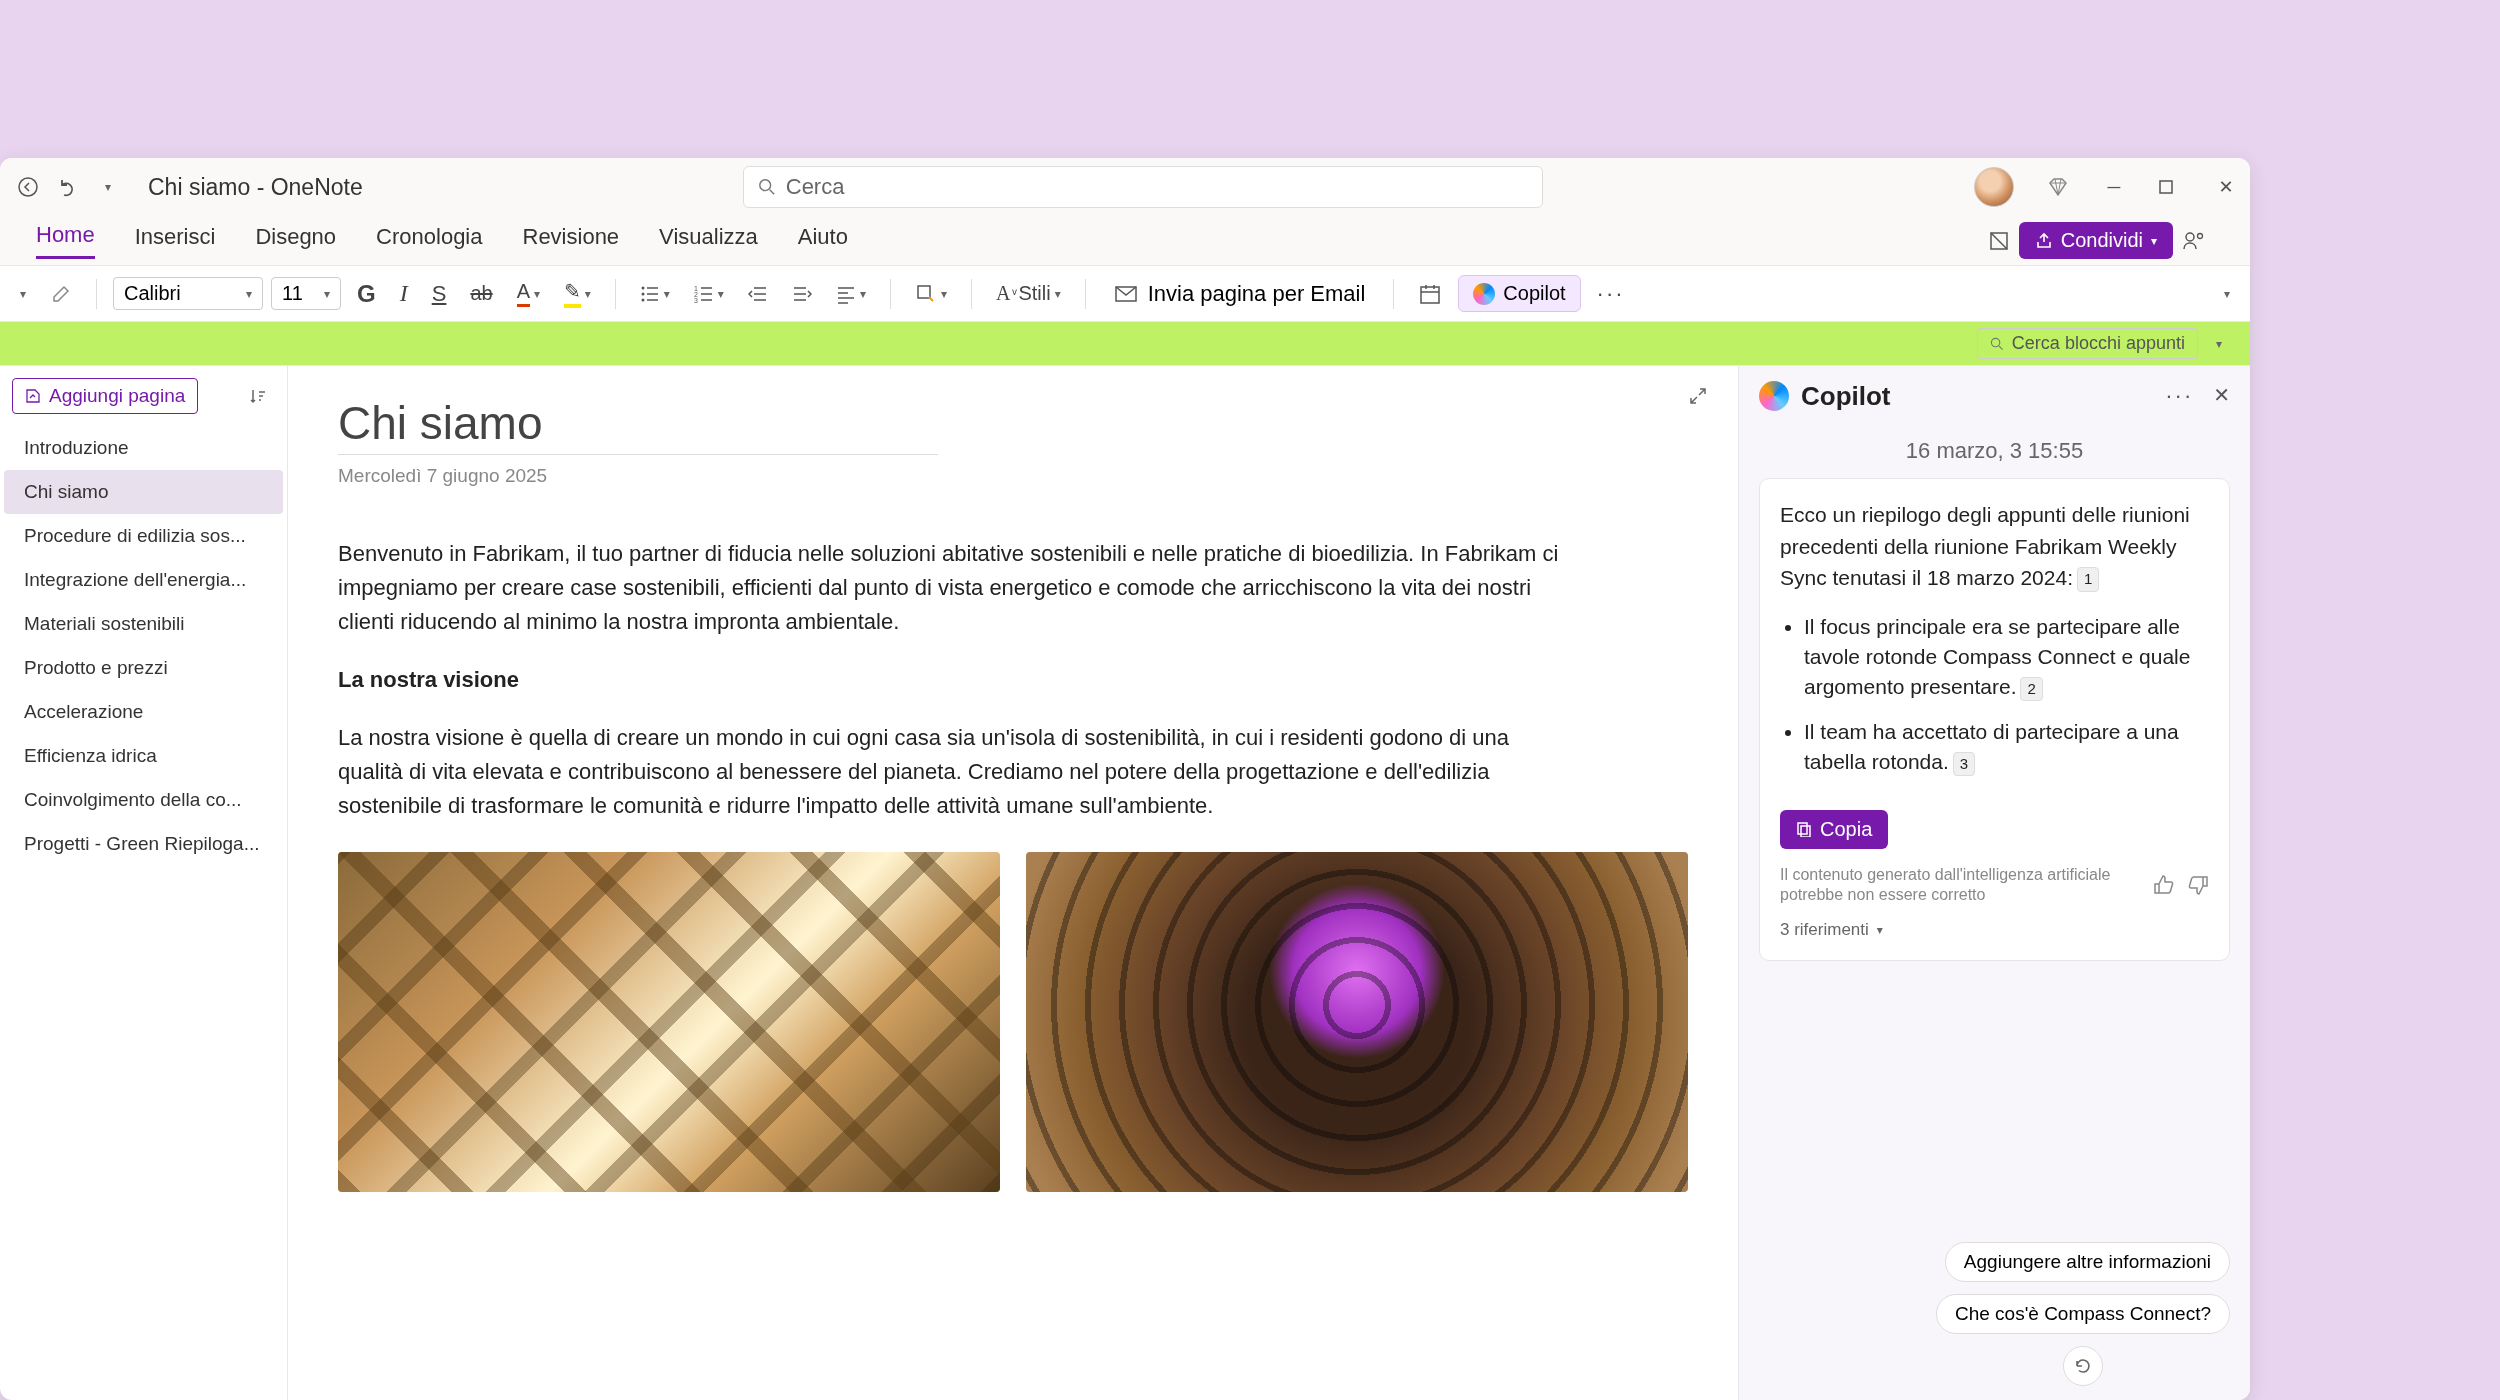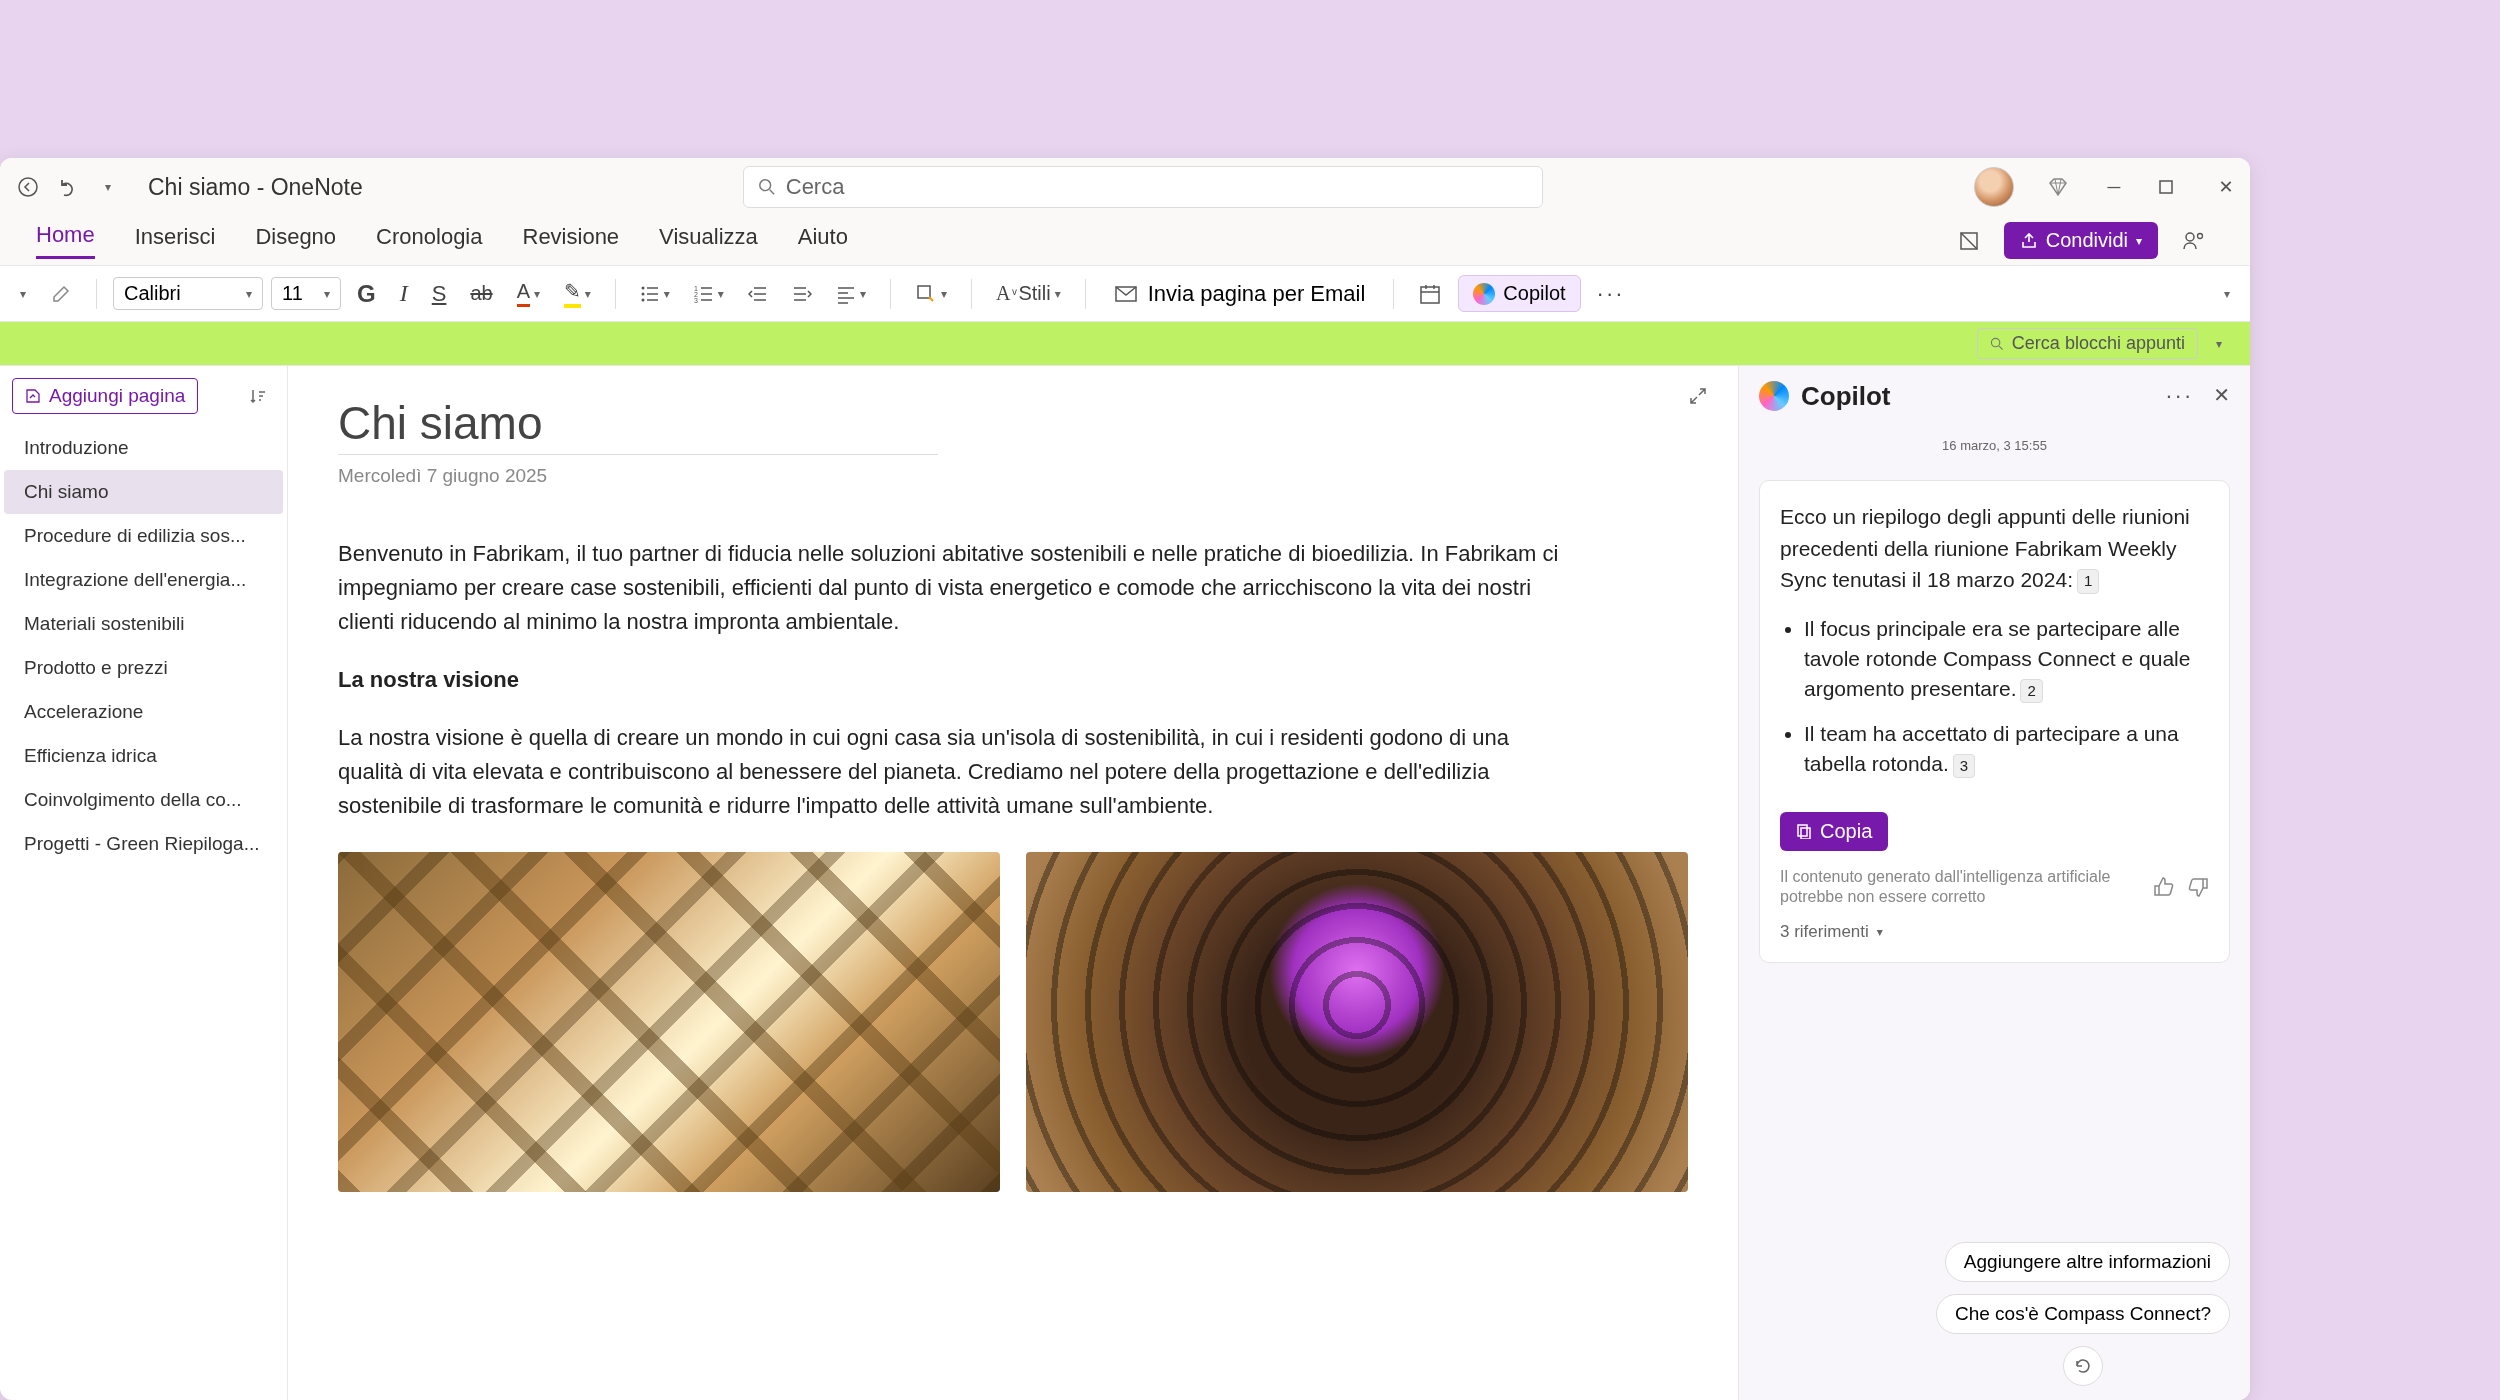--- a/index.html
+++ b/index.html
@@ -13,21 +13,21 @@
 .titlebar-title { margin-left: 24px; font-size: 23px; color: #333; }
 .search-box { margin-left: 380px; width: 800px; height: 42px; background: #fff; border: 1px solid #ddd; border-radius: 6px; display: flex; align-items: center; padding: 0 14px; gap: 10px; color: #666; }
 .titlebar-right { margin-left: auto; display: flex; align-items: center; gap: 32px; }
 .avatar { width: 40px; height: 40px; border-radius: 50%; background: radial-gradient(circle at 40% 35%, #f4d0b0 30%, #d09060 60%, #8a5030 100%); border: 1px solid #ccc; }
 .window-ctrl { color: #555; font-size: 18px; width: 24px; text-align: center; cursor: pointer; }
 
 
 .ribbon-tabs { height: 50px; display: flex; align-items: center; padding: 0 36px; gap: 40px; background: #faf9f8; border-bottom: 1px solid #e8e8e8; }
 .ribbon-tab { font-size: 22px; color: #333; cursor: pointer; padding-bottom: 8px; }
 .ribbon-tab.active { color: #7719aa; border-bottom: 3px solid #7719aa; font-weight: 500; }
-.ribbon-tabs-right { margin-left: auto; display: flex; align-items: center; gap: 16px; }
+.ribbon-tabs-right { margin-left: auto; display: flex; align-items: center; gap: 1px; }
 .share-btn { background: #7719aa; color: #fff; padding: 7px 16px; border-radius: 6px; display: flex; align-items: center; gap: 8px; font-size: 20px; cursor: pointer; }
 
 
 .toolbar { height: 56px; display: flex; align-items: center; padding: 0 12px; gap: 8px; background: #fff; border-bottom: 1px solid #e8e8e8; font-size: 20px; }
 .tb-sep { width: 1px; height: 30px; background: #ddd; margin: 0 8px; }
 .tb-select { border: 1px solid #ccc; border-radius: 4px; padding: 4px 10px; display: flex; align-items: center; gap: 12px; cursor: pointer; }
 .tb-btn { padding: 6px 8px; border-radius: 4px; cursor: pointer; color: #444; display: flex; align-items: center; gap: 4px; }
 .dd { font-size: 12px; color: #666; }
 .tb-btn.bold { font-weight: 800; font-size: 24px; }
 .tb-btn.italic { font-style: italic; font-family: serif; font-size: 24px; }
@@ -69,21 +69,21 @@
 .img2 { background: radial-gradient(circle at 50% 35%, #e070f0 0%, #a030c0 16%, transparent 22%), radial-gradient(circle at 50% 50%, #3a2418 30%, #6a4428 55%, #8a6030 75%, #aa8050 95%); position: relative; overflow: hidden; }
 .img2::before { content:''; position:absolute; inset:0; background: repeating-radial-gradient(circle at 50% 45%, transparent 0 28px, rgba(0,0,0,0.35) 28px 34px); }
 
 
 .copilot-panel { width: 512px; border-left: 1px solid #e8e8e8; background: #f8f6fa; display: flex; flex-direction: column; }
 .copilot-header { height: 60px; display: flex; align-items: center; padding: 0 20px; gap: 12px; }
 .copilot-logo { width: 30px; height: 30px; background: conic-gradient(from 45deg, #08f, #6cf, #f6c, #f90, #08f); border-radius: 50%; }
 .copilot-title { font-size: 26px; font-weight: 600; color: #222; }
 .copilot-header-right { margin-left: auto; display: flex; gap: 20px; color: #555; }
 .copilot-body { flex: 1; padding: 12px 20px; overflow: auto; }
-.timestamp { text-align: center; font-size: 13px; color: #666; margin-bottom: 27px; }
+.timestamp { text-align: center; font-size: 22px; color: #666; margin-bottom: 14px; }
 .user-msg { background: #e8d0f0; border-radius: 10px; padding: 14px 18px; font-size: 21px; color: #222; margin-left: 60px; margin-bottom: 22px; }
 .ai-card { background: #fff; border: 1px solid #e5e5e5; border-radius: 10px; padding: 20px; font-size: 21px; color: #222; }
 .ai-card p { line-height: 1.5; }
 .ref-pill { display: inline-block; background: #f0f0f0; border: 1px solid #ddd; border-radius: 4px; font-size: 15px; padding: 0 6px; vertical-align: middle; margin-left: 4px; }
 .ai-card ul { margin-top: 18px; padding-left: 24px; }
 .ai-card li { margin-bottom: 14px; line-height: 1.45; }
 .copy-btn { background: #7719aa; color: #fff; padding: 8px 16px; border-radius: 6px; display: inline-flex; align-items: center; gap: 8px; font-size: 20px; margin-top: 18px; cursor: pointer; }
 .ai-footer { display: flex; align-items: center; margin-top: 16px; gap: 12px; }
 .disclaimer { font-size: 16px; color: #888; line-height: 1.3; flex: 1; }
 .thumb { color: #888; font-size: 22px; cursor: pointer; }

